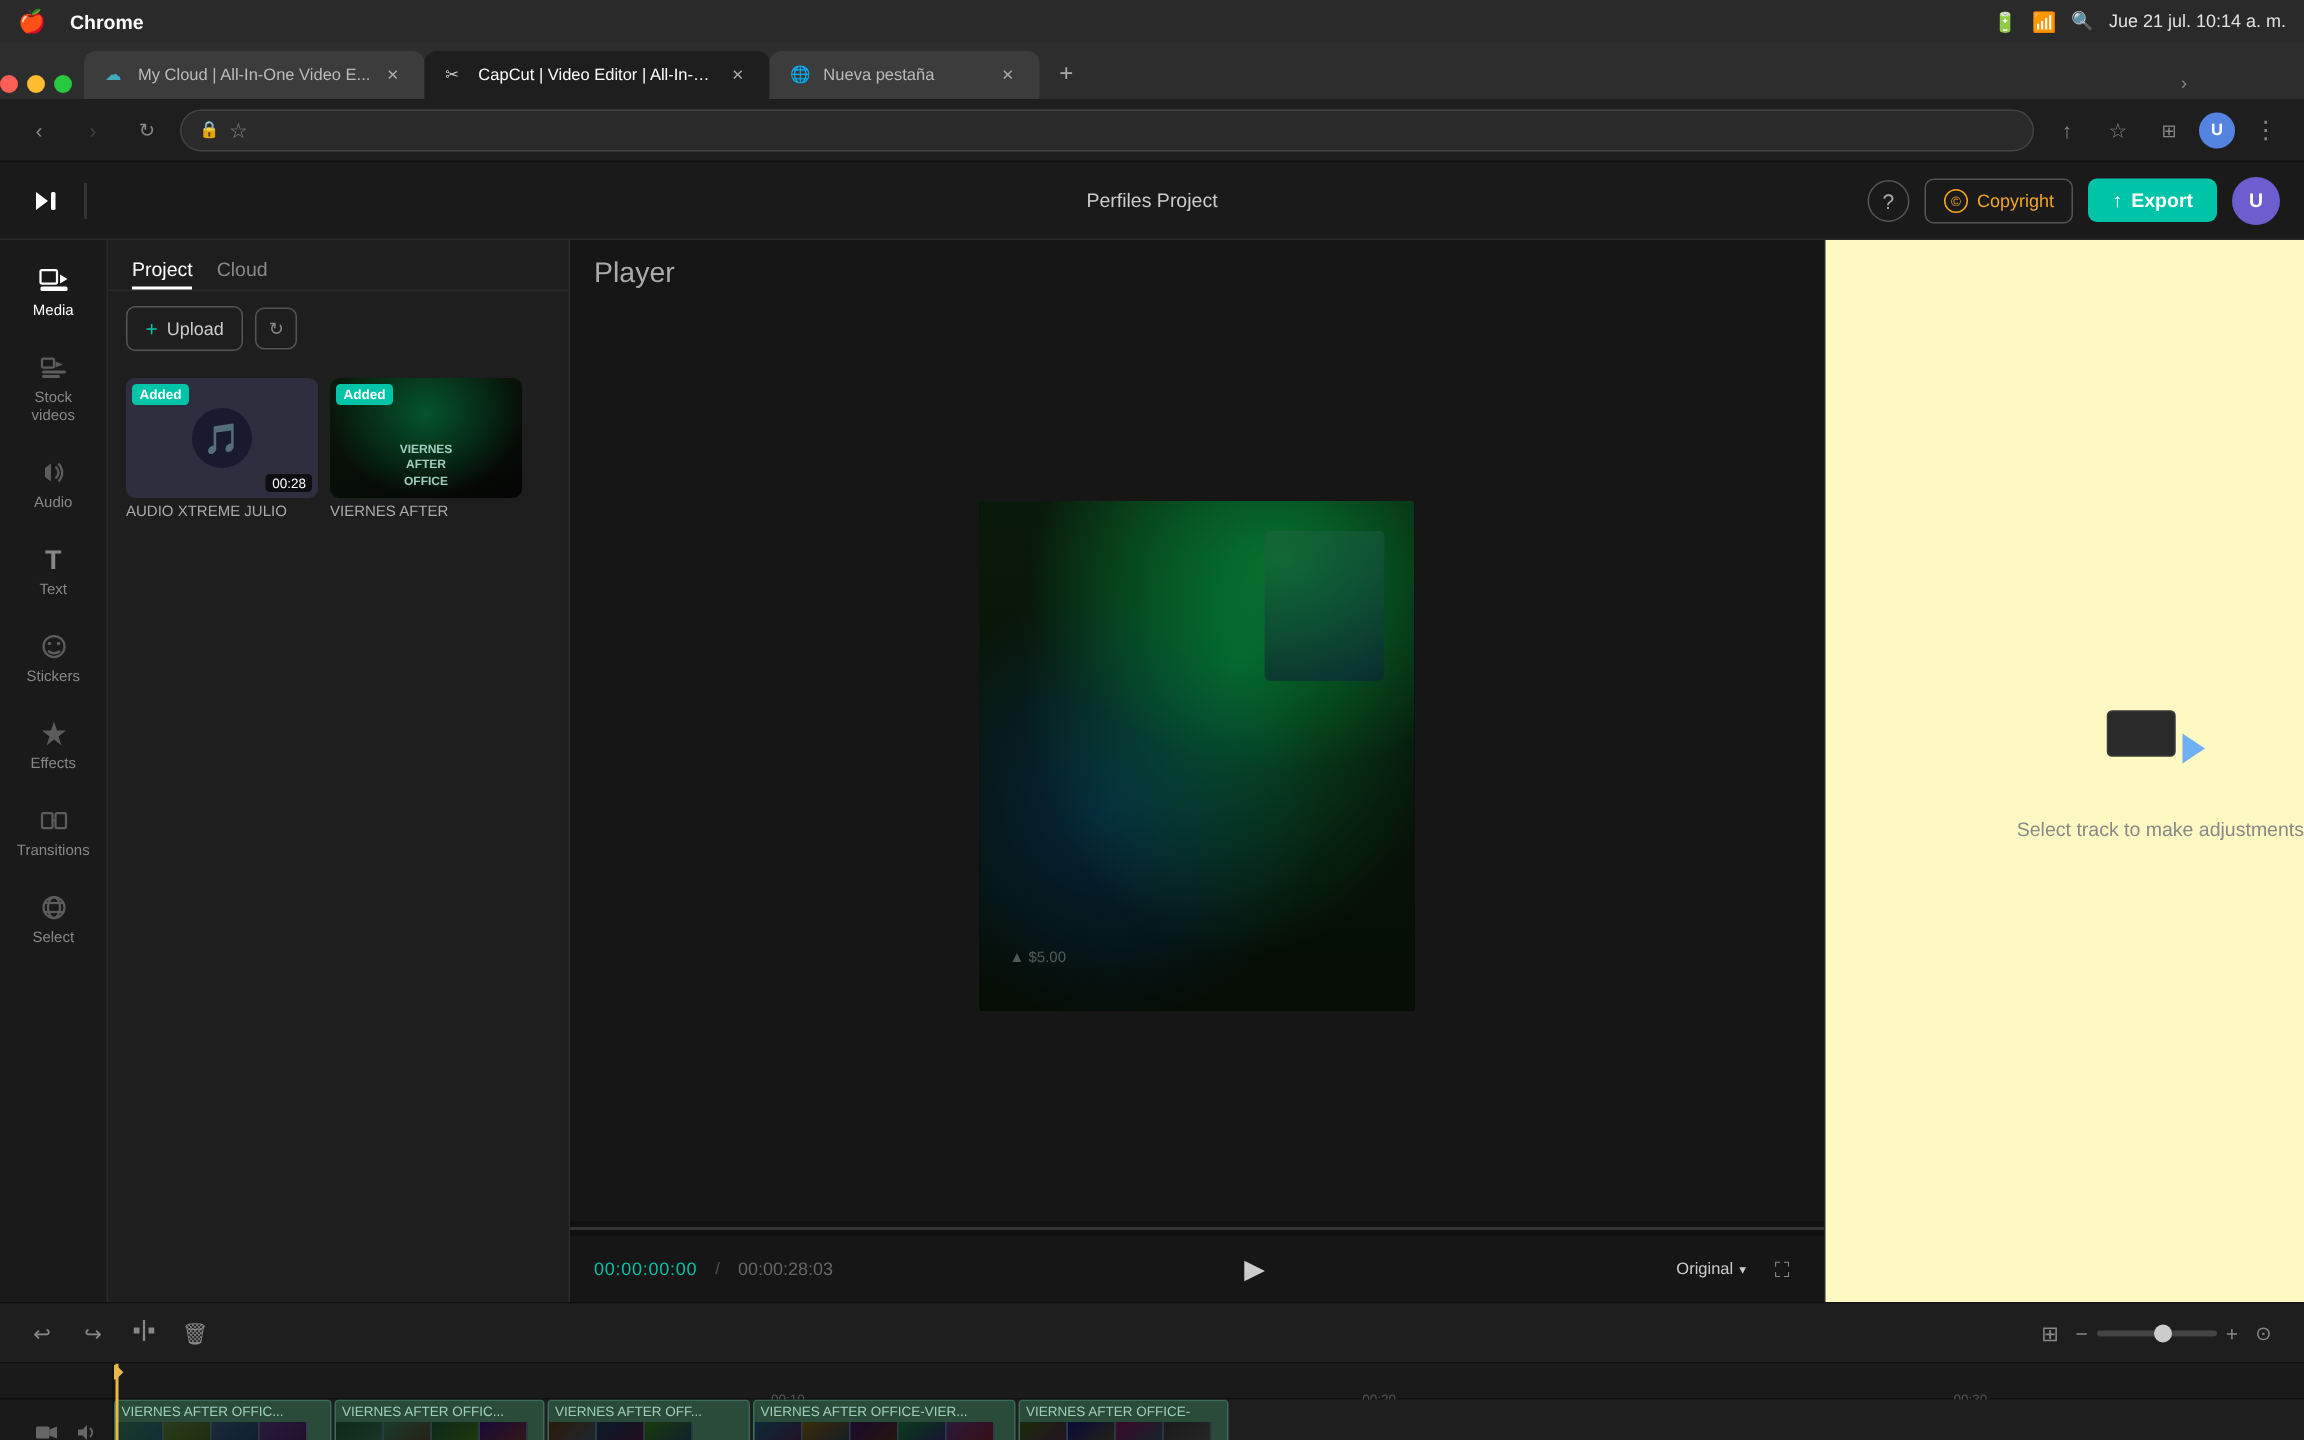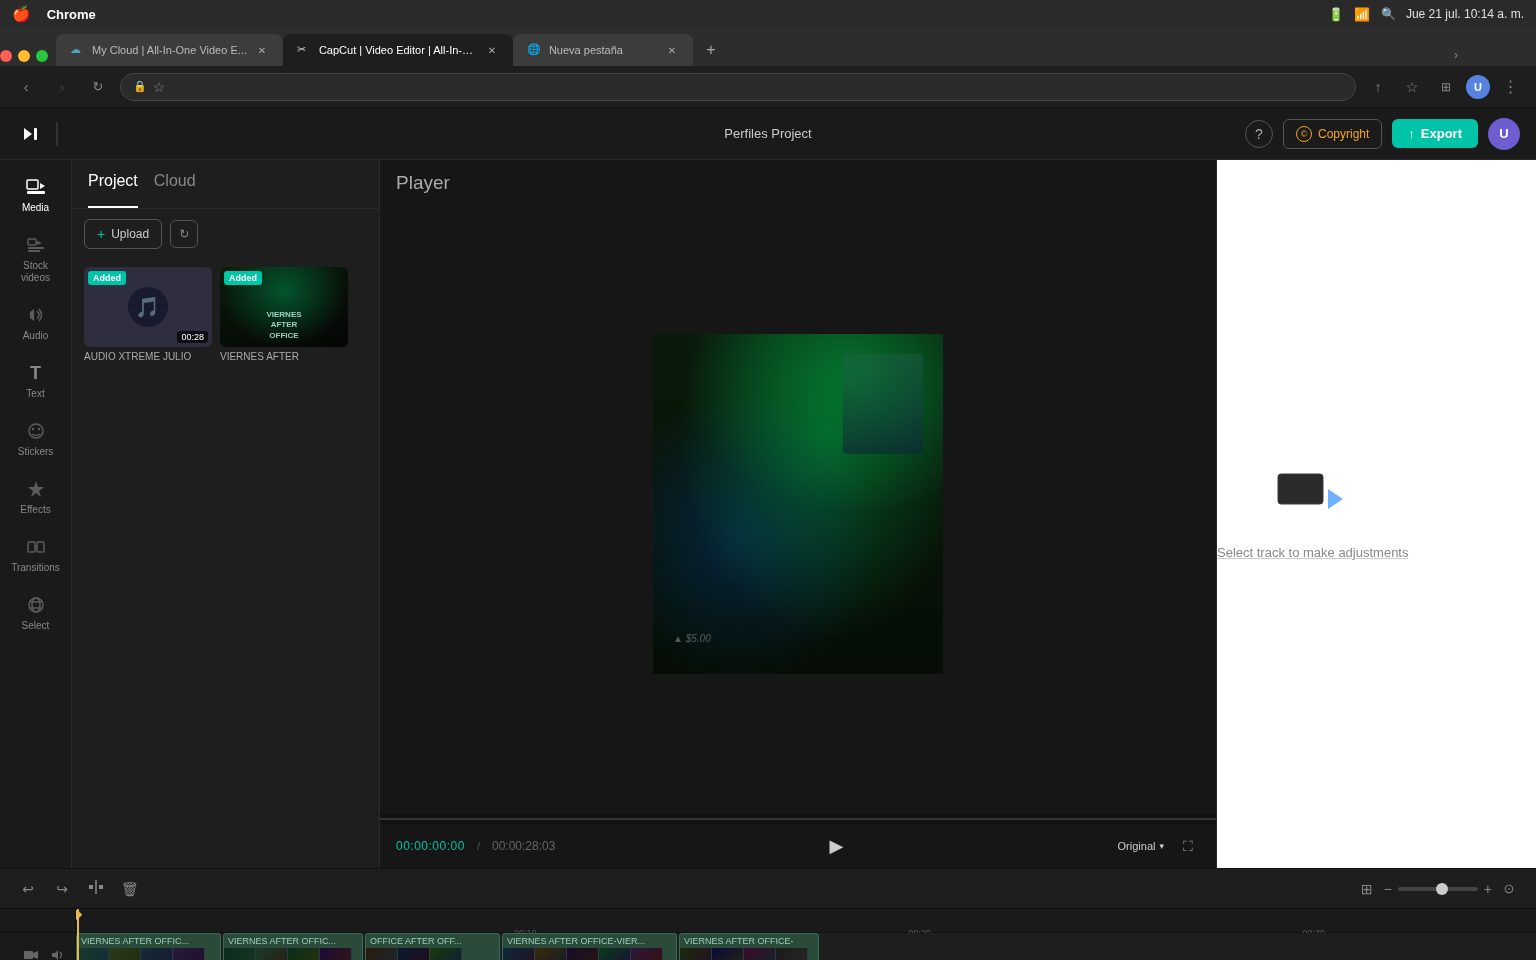--- a/index.html
+++ b/index.html
@@ -227,22 +227,22 @@
       display: flex;
       flex-direction: column;
     }
     .media-tabs {
       display: flex;
       padding: 12px 16px 0;
       gap: 16px;
       border-bottom: 1px solid #2a2a2a;
     }
     .media-tab {
-      padding-bottom: 16px;
-      font-size: 16px;
+      padding-bottom: 4px;
+      font-size: 13px;
       color: #888;
       cursor: pointer;
       border-bottom: 2px solid transparent;
     }
     .media-tab.active {
       color: #fff;
       border-bottom: 2px solid #fff;
     }
     .media-toolbar {
       display: flex;
@@ -427,27 +427,26 @@
     }
     .fullscreen-btn {
       width: 24px; height: 24px;
       display: flex; align-items: center; justify-content: center;
       cursor: pointer; color: #888; font-size: 14px;
     }
 
     
     .right-panel {
       width: 320px;
-      background: #ffffff;
+      background: #fef9c3;
       border-left: 1px solid #2a2a2a;
       display: flex;
       flex-direction: column;
-      align-items: flex-start;
+      align-items: flex-end;
       justify-content: center;
-      text-decoration: underline;
     }
     .right-panel-placeholder {
       display: flex;
       flex-direction: column;
       align-items: center;
       gap: 16px;
     }
     .track-select-icon {
       width: 80px;
       height: 60px;
@@ -844,21 +843,21 @@
     <div class="player-viewport">
       <div class="player-canvas">
         <div class="player-canvas-inner">
           <div class="poster-bg"></div>
 
           <div style="position:absolute;inset:0;display:flex;flex-direction:column;justify-content:flex-end;padding:16px;">
             <div style="position:absolute;top:20px;right:20px;width:80px;height:100px;background:rgba(0,0,0,0.3);border-radius:4px;overflow:hidden;">
               <div style="width:100%;height:100%;background:linear-gradient(160deg,#1a3a2a,#0a1a2a);"></div>
             </div>
             <div style="position:absolute;bottom:30px;left:20px;right:20px;">
-              <div style="font-size:10px;color:rgba(255,255,255,0.3);margin-top:4px;font-style:italic;">▲ $5.00</div>
+              <div style="font-size:10px;color:rgba(255,255,255,0.3);margin-top:4px;">▲ $5.00</div>
             </div>
 
             <div style="position:absolute;top:0;left:0;right:0;height:60%;background:radial-gradient(ellipse at 70% 20%,rgba(0,200,80,0.35) 0%,transparent 60%);"></div>
           </div>
         </div>
       </div>
     </div>
     <div class="player-timeline">
       <div class="player-timeline-track"></div>
     </div>
@@ -990,21 +989,21 @@
             <div class="segment-label">VIERNES AFTER OFFIC...</div>
             <div class="segment-frames">
               <div class="segment-frame" style="background:linear-gradient(135deg,#0d2a1a,#1a3a2a);"></div>
               <div class="segment-frame" style="background:linear-gradient(135deg,#1a3a2a,#2a1a0d);"></div>
               <div class="segment-frame" style="background:linear-gradient(135deg,#0a2a1a,#2a3a0a);"></div>
               <div class="segment-frame" style="background:linear-gradient(135deg,#1a0a3a,#3a1a0a);"></div>
             </div>
           </div>
 
           <div class="video-segment" style="width:135px;margin-right:2px;">
-            <div class="segment-label">OFFICE AFTER OFF...</div>
+            <div class="segment-label">VIERNES AFTER OFF...</div>
             <div class="segment-frames">
               <div class="segment-frame" style="background:linear-gradient(135deg,#2a1a0a,#1a2a3a);"></div>
               <div class="segment-frame" style="background:linear-gradient(135deg,#0a1a2a,#2a0a1a);"></div>
               <div class="segment-frame" style="background:linear-gradient(135deg,#1a3a0a,#0a1a3a);"></div>
             </div>
           </div>
 
           <div class="video-segment" style="width:175px;margin-right:2px;">
             <div class="segment-label">VIERNES AFTER OFFICE-VIER...</div>
             <div class="segment-frames">

